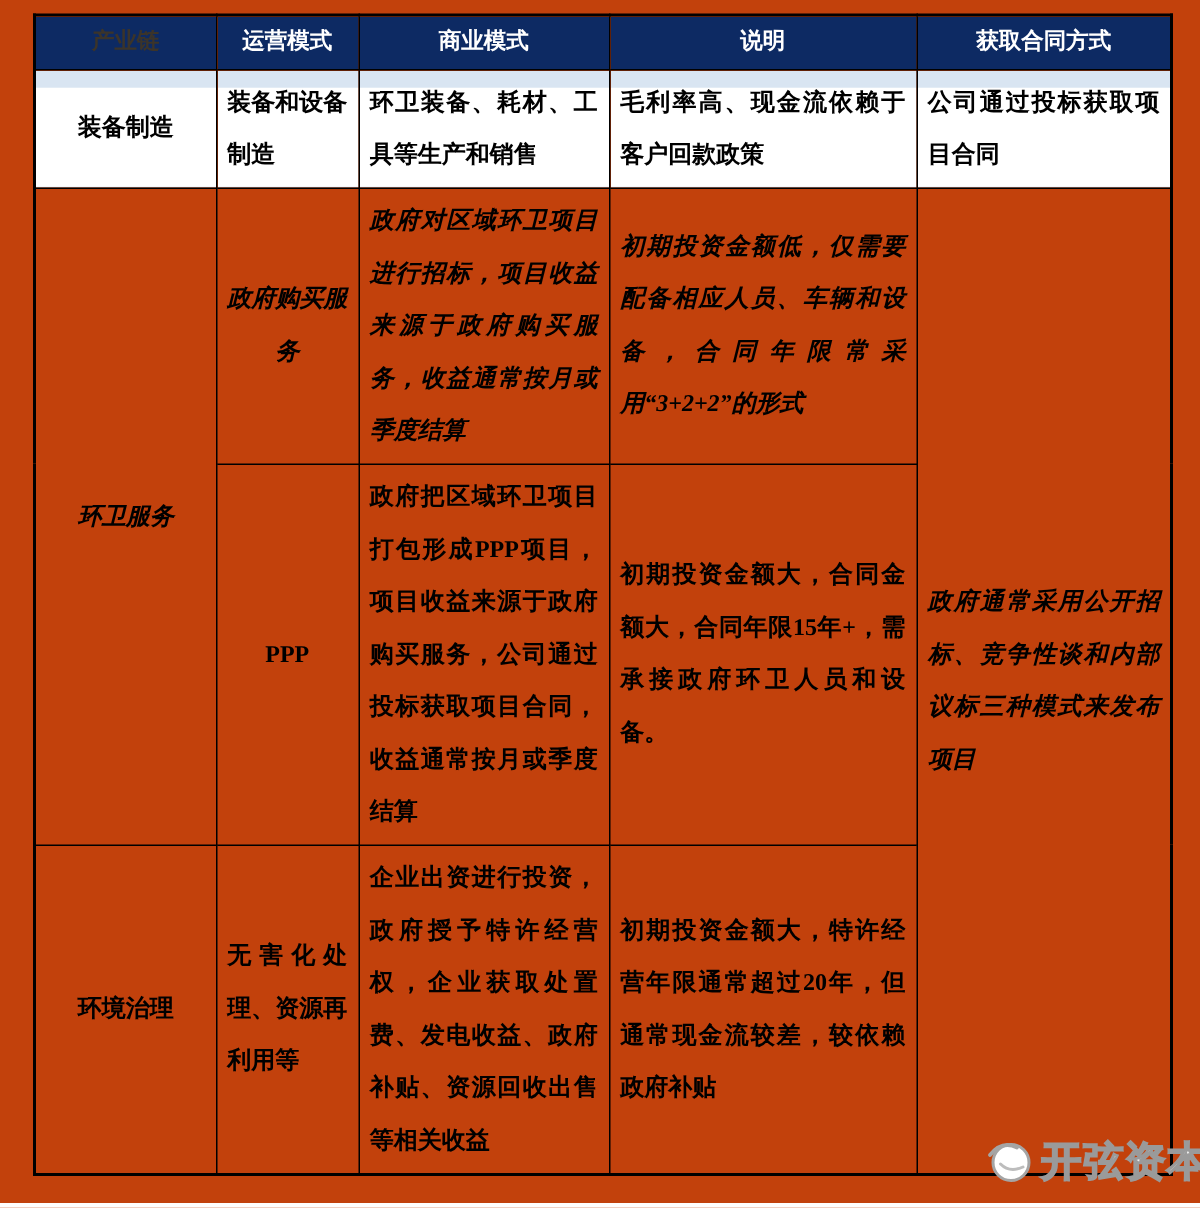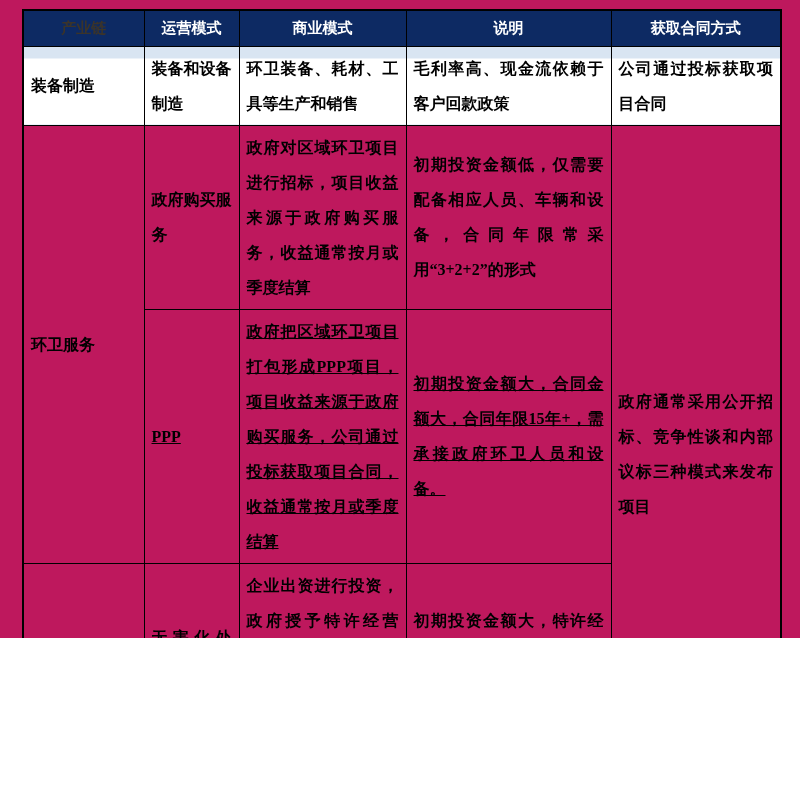--- a/index.html
+++ b/index.html
@@ -1,18 +1,18 @@
 <!DOCTYPE html>
 <html style="--color-header_bg: #0d2a63; --color-header_text: #ffffff; --color-industry_chain_header_text: #3b342a; --color-band: #d9e5f2; --color-red: #ff0000; --color-border: #000000; --color-watermark_gray: #9a9a9a;"><head>
 <meta charset="utf-8">
 <style>
   * { margin:0; padding:0; box-sizing:border-box; }
   html,body { width:800px; height:805px; background:#ffffff;
     font-family:"Liberation Serif","DejaVu Serif",serif; }
-  .page { position:relative; width:800px; height:638px; background:#be185d; overflow:hidden; }
+  .page { position:relative; width:800px; height:802px; background:#c2410c; overflow:hidden; }
 
   table.model-table {
     position:absolute; left:22px; top:9px; width:758px;
     border-collapse:collapse; table-layout:fixed;
     border:2px solid var(--color-border,#000);
   }
   .model-table th, .model-table td {
     border:1px solid var(--color-border,#000);
     font-weight:bold; color:#000;
     font-size:16px; line-height:35px;
@@ -27,24 +27,24 @@
   }
   .model-table thead th.dim {
     color:var(--color-industry_chain_header_text,#3b342a);
   }
   
   tr.band td {
     background:linear-gradient(to bottom,
       var(--color-band,#d9e5f2) 0px, var(--color-band,#d9e5f2) 12px, #ffffff 12px);
   }
   .r1 td { height:77px; }
-  .r2 td { height:180px; }
-  .r3 td { height:248px;text-decoration:underline; }
+  .r2 td { height:180px;font-style:italic; }
+  .r3 td { height:248px; }
   .r4 td { height:213px;font-family:Liberation Serif, serif; }
-  .c-center { }
+  .c-center { text-align:center; }
   .c-just { text-align:justify; text-justify:inter-character; }
   .red { color:var(--color-red,#ff0000); }
 
   .watermark {
     position:absolute; left:656px; top:748px; width:150px; height:52px;
     display:flex; align-items:center; z-index:5;
   }
   .watermark-logo { width:34px; height:36px; flex:0 0 auto; margin-right:4px; }
   .watermark-text {
     font-size:27px; font-weight:bold; letter-spacing:1px; white-space:nowrap;

